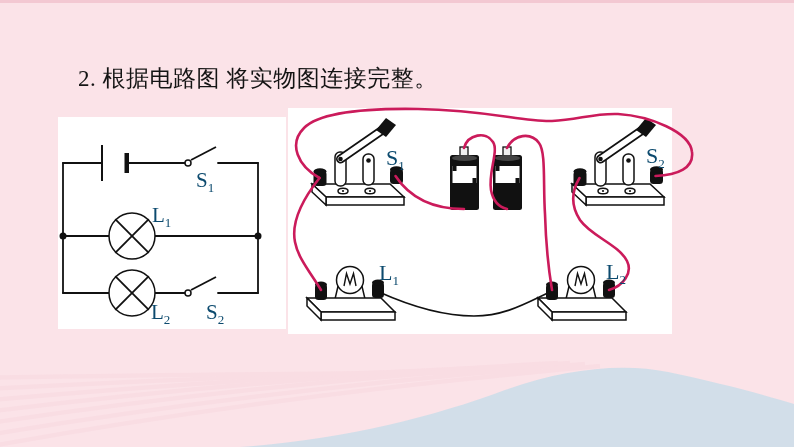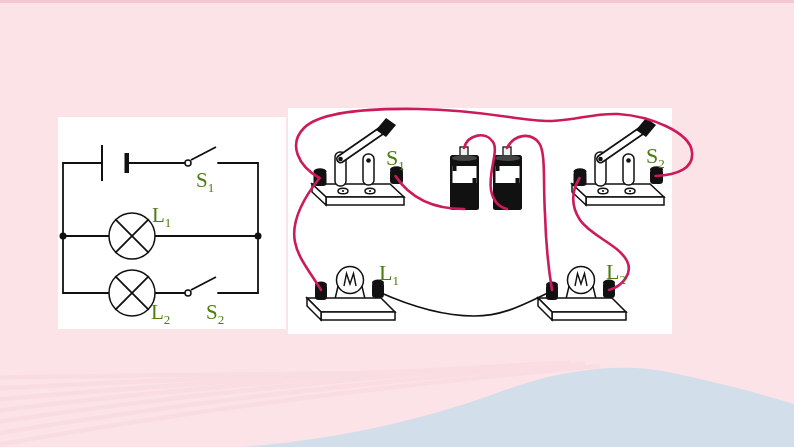--- a/index.html
+++ b/index.html
@@ -7,21 +7,21 @@
     position:relative;width:794px;height:447px;overflow:hidden;
     background:#FBE3E8;font-family:"Liberation Serif",serif;
   }
   .topstrip{position:absolute;top:0;left:0;width:794px;height:3px;}
   .decor{position:absolute;left:0;bottom:0;}
   .title{
     position:absolute;left:78px;top:63px;font-size:23px;color:#141414;
     letter-spacing:.5px;white-space:nowrap;
   }
   .panel{position:absolute;background:#fff;}
-  .lbl{position:absolute;color:#4d7c0f;line-height:1;font-family:"Liberation Serif",serif;}
+  .lbl{position:absolute;color:#0c4a6e;line-height:1;font-family:"Liberation Serif",serif;}
   .lbl.s21{font-size:21px;}
   .lbl.s22{font-size:22px;}
   .lbl sub{font-size:13px;line-height:1;}
   svg{display:block;}
   .wf{fill:#fff;stroke:#111;stroke-width:1.5;}
   .ln{stroke:#111;stroke-width:1.8;fill:none;stroke-linecap:round;}
   .blk{fill:#111;stroke:none;}
 </style>
 </head>
 <body>
@@ -36,20 +36,21 @@
       <path d="M-30,106 Q252,58 585,32"></path>
       <path d="M-30,94 Q244,52 570,31"></path>
       <path d="M-30,82 Q236,48 558,31"></path>
       <path d="M-30,70 Q228,46 548,33"></path>
       <path d="M-30,58 Q220,44 540,36"></path>
       <path d="M-30,46 Q212,42 534,40"></path>
     </g>
     <path d="M240,115 C340,108 430,86 505,58 C560,38 620,30 668,40 C716,50 762,62 794,72 L794,115 Z" fill="#CADDE9" opacity="0.85"></path>
   </svg>
 
+  <div class="title">2. 根据电路图 将实物图连接完整。</div>
 
   <div class="panel" style="left:58px;top:117px;width:228px;height:212px;">
     <svg width="228" height="212" viewBox="0 0 228 212">
 
       <g class="ln">
         <path d="M5,46 H44"></path>
         <path d="M71,46 H127"></path>
         <path d="M160,46 H200"></path>
         <path d="M5,46 V176"></path>
         <path d="M200,46 V176"></path>

